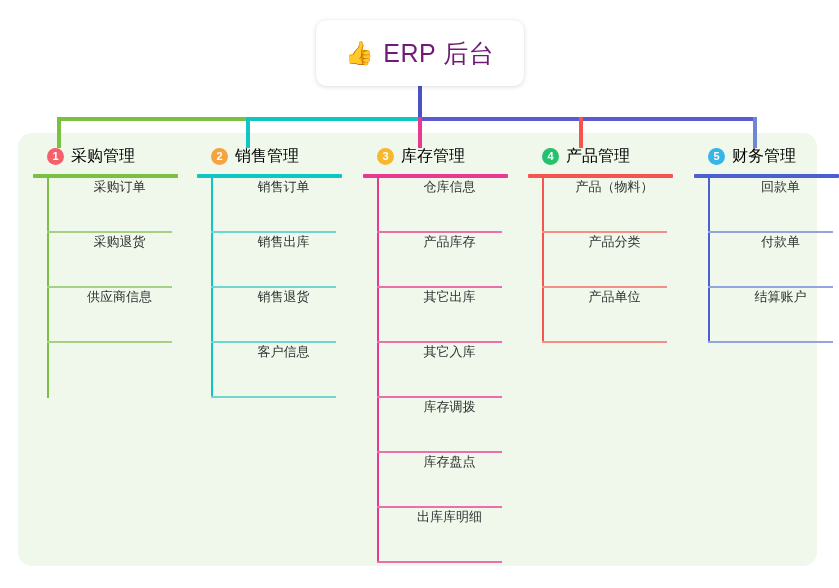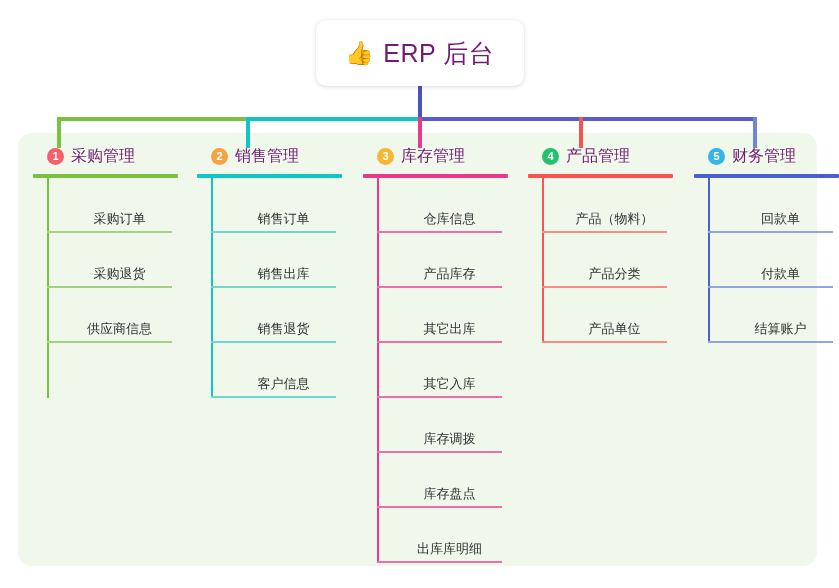--- a/index.html
+++ b/index.html
@@ -88,21 +88,21 @@
     border-radius: 50%;
     color: #ffffff;
     font-size: 11px;
     line-height: 17px;
     text-align: center;
     font-weight: bold;
     flex: 0 0 auto;
   }
   .col-title {
     font-size: 16px;
-    color: #701a75;
+    color: #000000;
     white-space: nowrap;
   }
   .col-rule {
     height: 4px;
     width: 145px;
     margin-top: 5px;
     border-radius: 1px;
   }
 
   .leaves {
@@ -116,21 +116,20 @@
     left: 14px;
     top: 0;
     width: 2px;
   }
   .leaf {
     position: relative;
     height: 55px;
     margin-left: 20px;
     width: 105px;
     display: flex;
-    align-items: flex-end;
     justify-content: center;
     box-sizing: border-box;
   }
   .leaf-text {
     font-size: 13px;
     color: #303133;
     white-space: nowrap;
     padding-bottom: 5px;
   }
   .leaf-rule {

